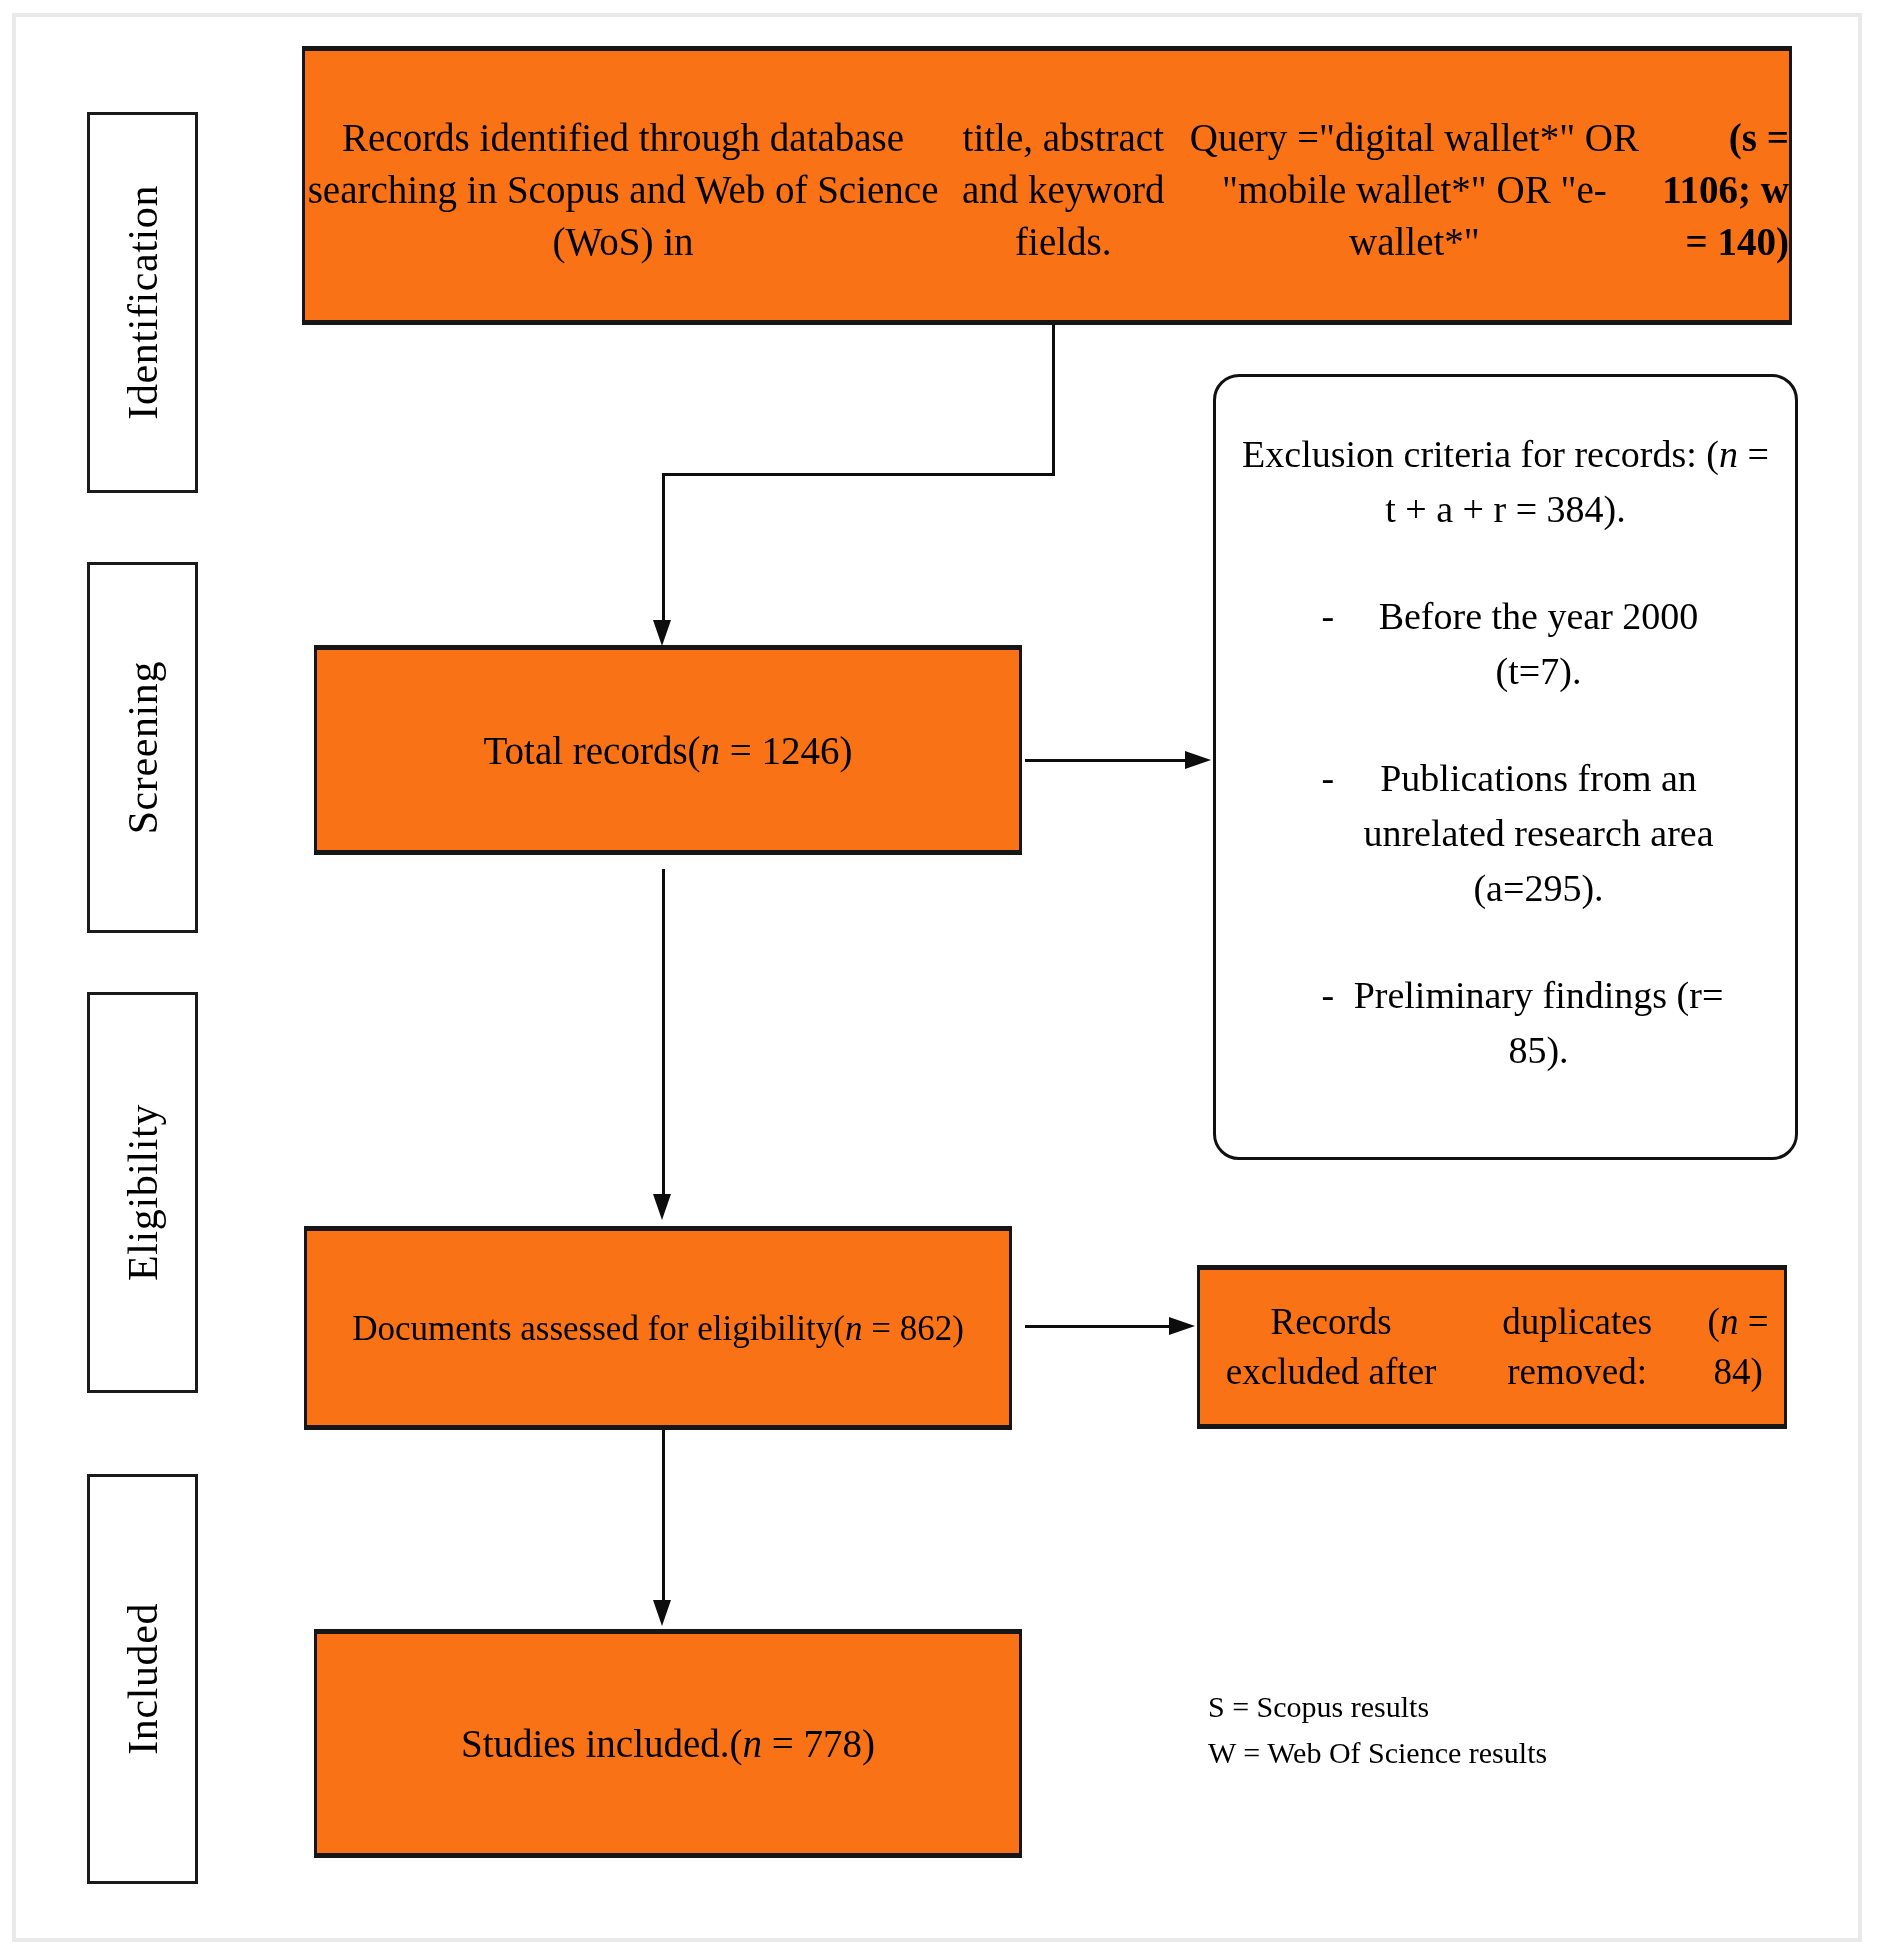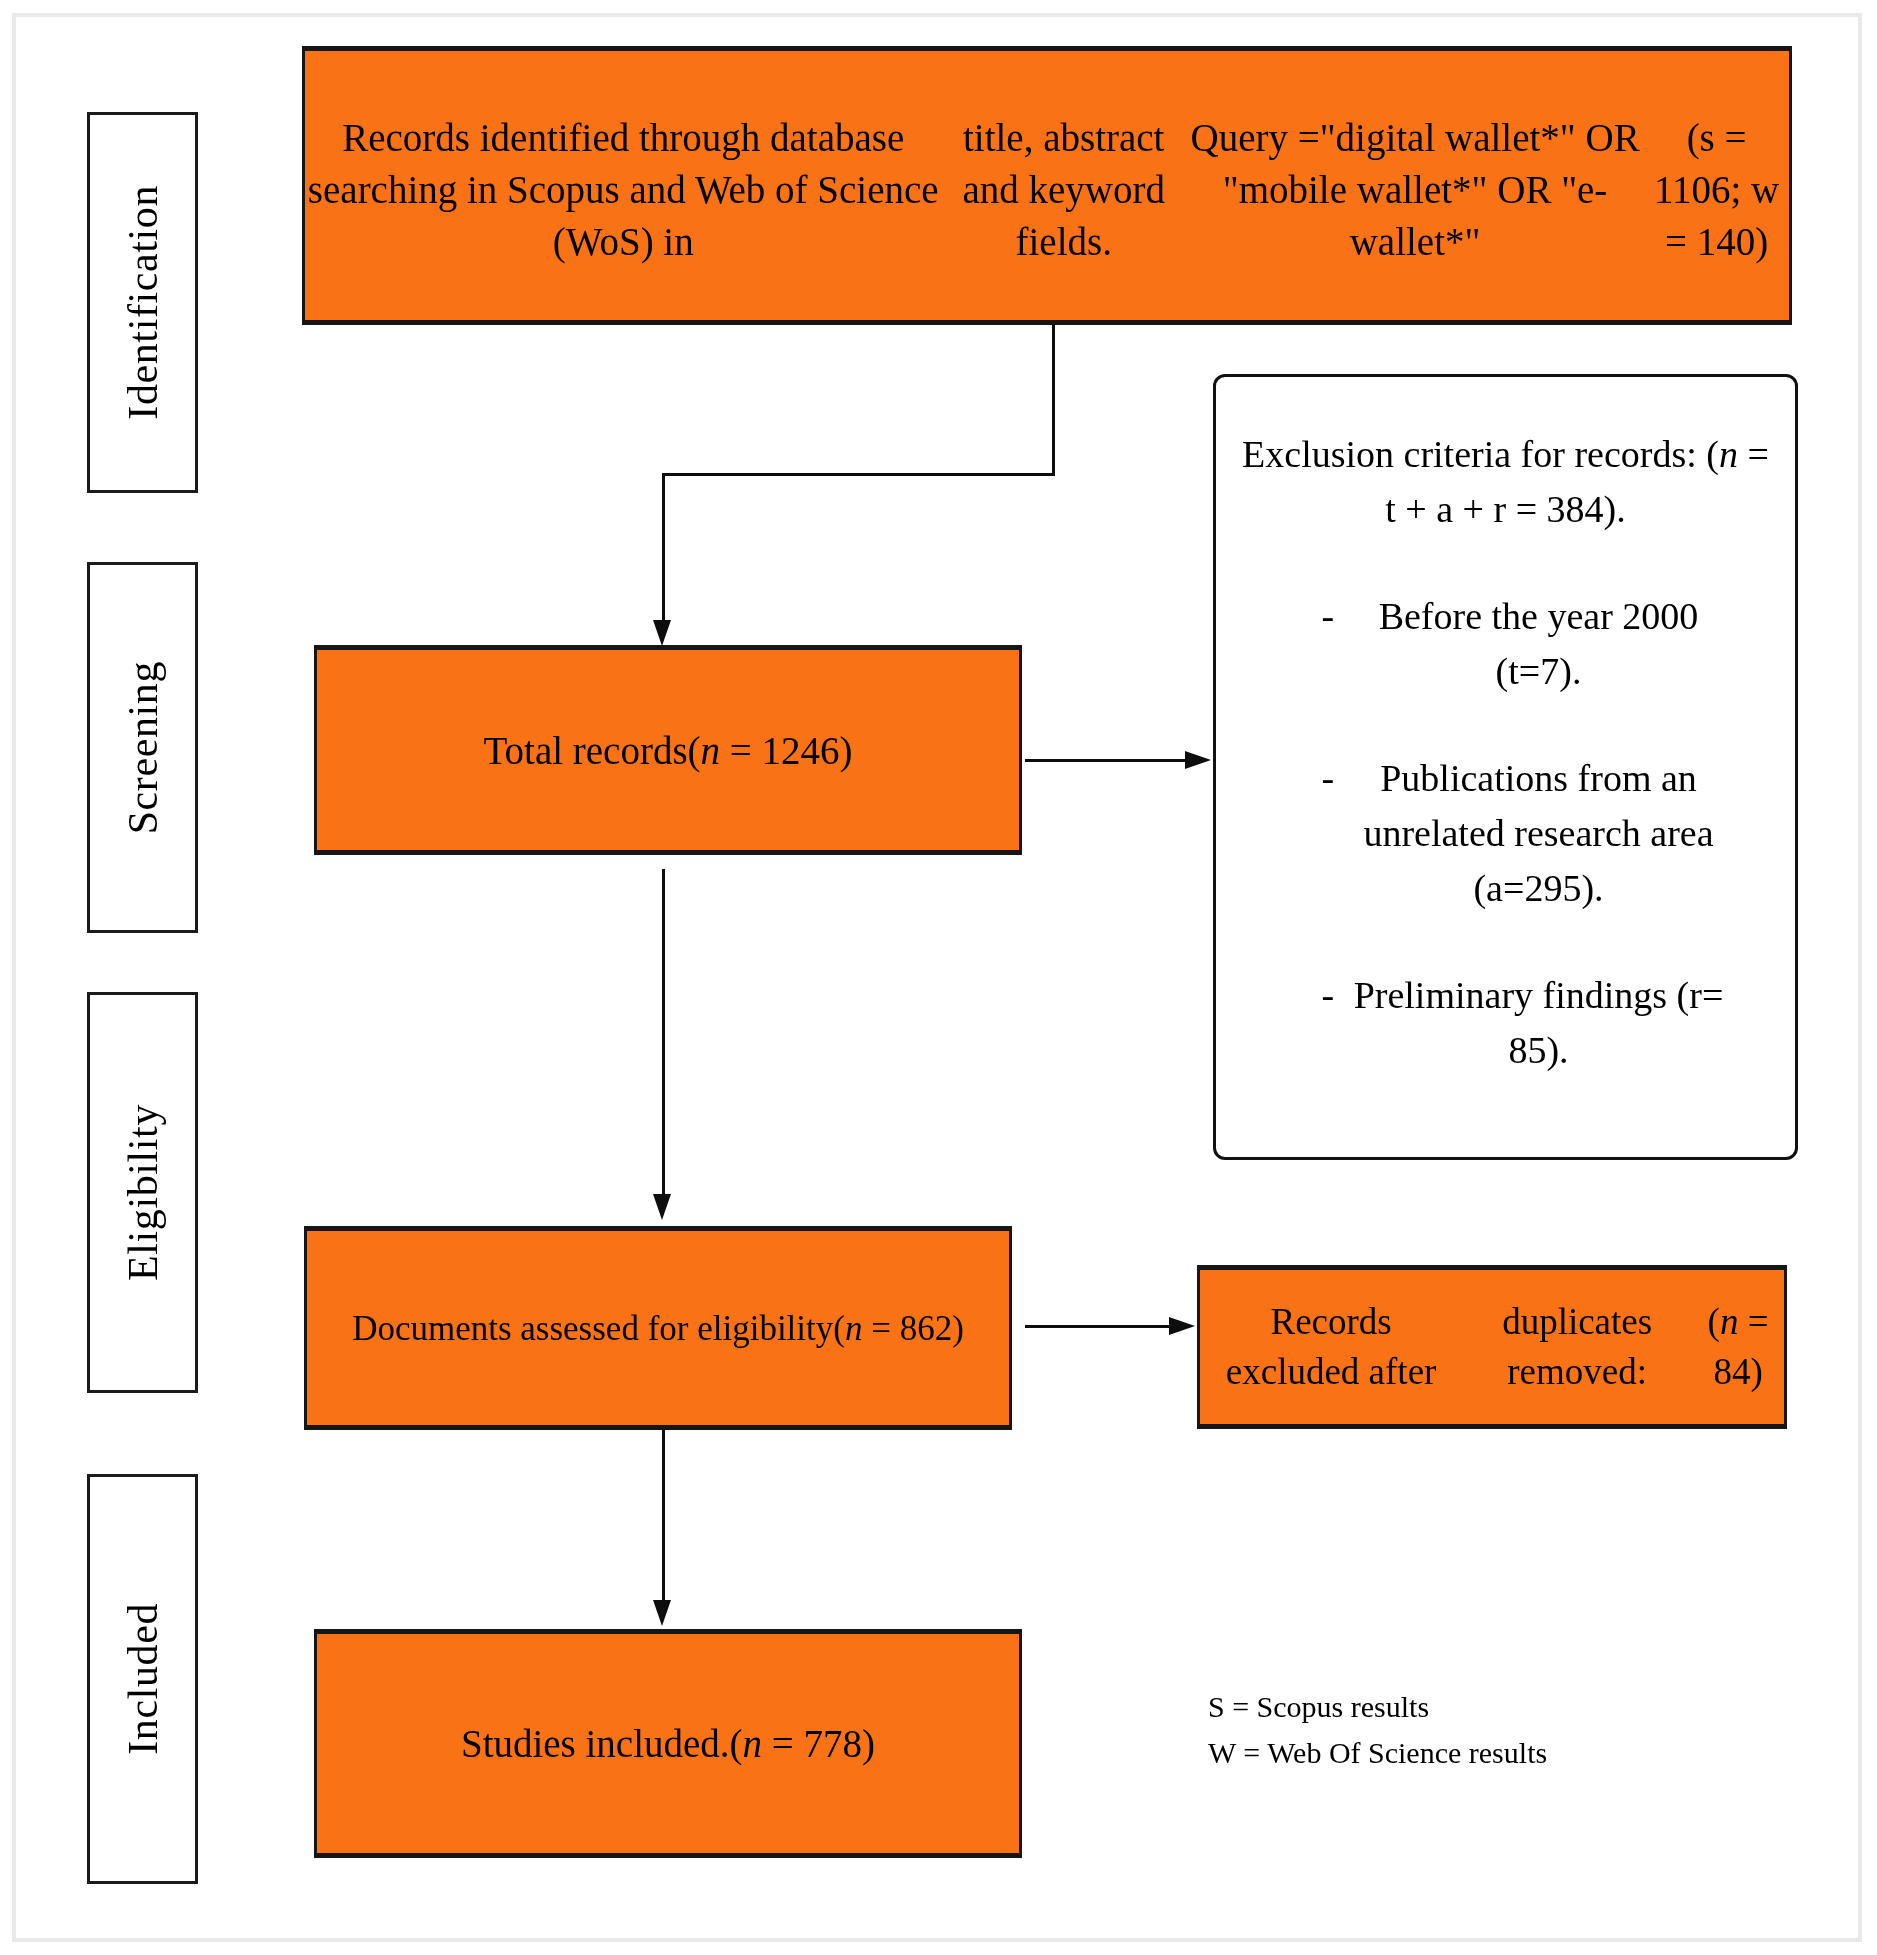--- a/index.html
+++ b/index.html
@@ -34,30 +34,30 @@
   .node{
     position:absolute;background:#f97316;
     border:3.4px solid #161616;
     border-top-width:5.2px;border-bottom-width:5.2px;
     box-sizing:border-box;
     display:flex;flex-direction:row;align-items:center;justify-content:center;
     text-align:center;
     font-size:39px;
   }
   .node .line{display:block;}
-  .bold{font-weight:normal;}
+  .bold{font-weight:bold;text-align:right;}
   .var{font-style:italic;}
   .stat span{white-space:pre-wrap;}
   
   .node.top-node{justify-content:flex-start;padding-top:9.2px;line-height:52px;}
   
   .round-node{
     position:absolute;background:#fff;
     border:3.4px solid #111;
-    border-radius:12px;
+    border-radius:26px;
     box-sizing:border-box;
     text-align:center;
     font-size:38px;line-height:55px;
     padding:50px 19.5px 0 19.5px;
   }
   .round-node .excl-item{position:relative;margin-top:52px;padding:0 34px 0 100px;}
   .round-node .excl-item .dash{position:absolute;left:86px;top:0;}
   
   .conn{position:absolute;background:#0d0d0d;}
   .arrowhead-down{

